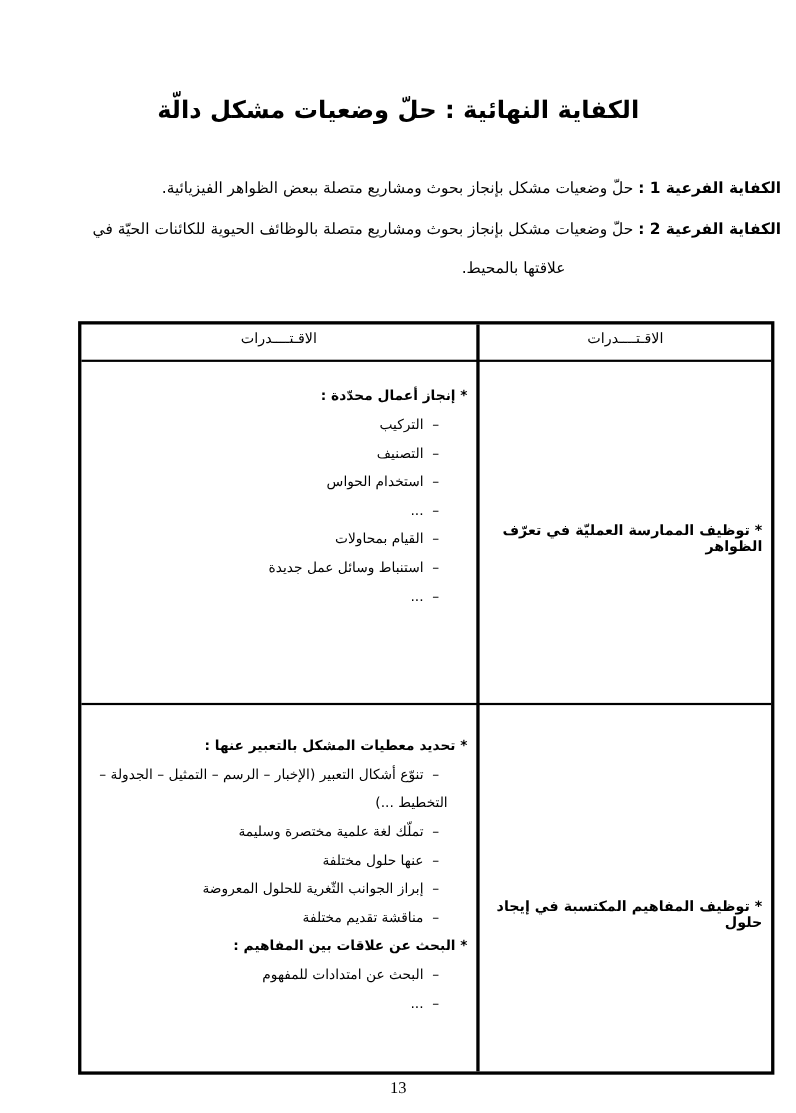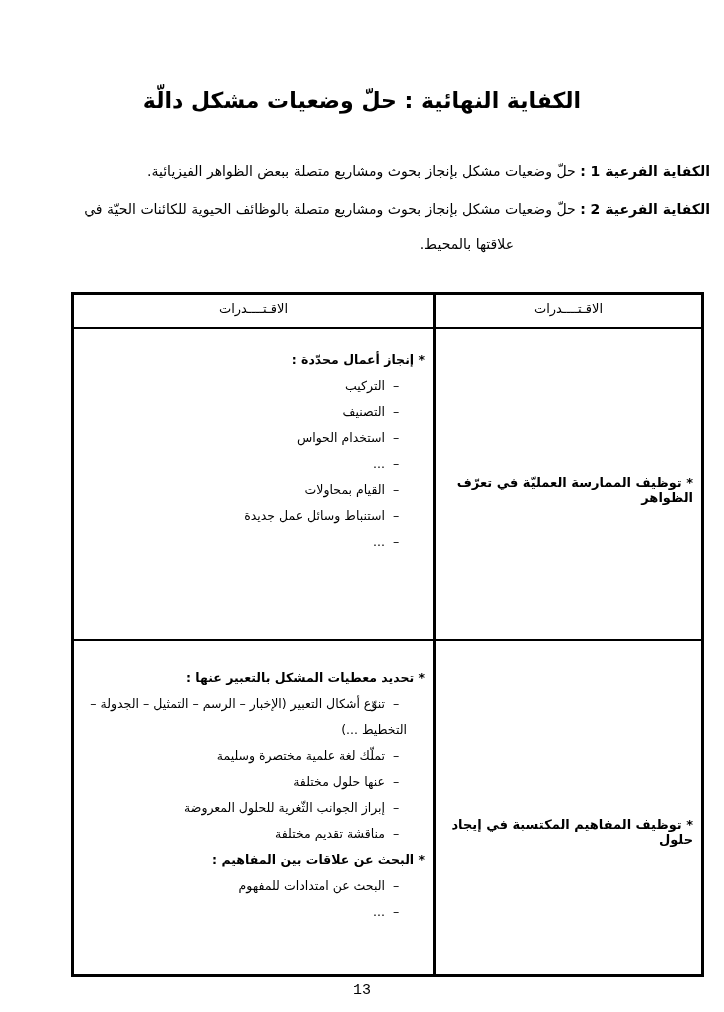--- a/index.html
+++ b/index.html
@@ -19,21 +19,21 @@
   .hline { position:absolute; left:0; right:0; height:2px; background:#000; }
   .hdr { position:absolute; top:6px; font-size:13px; text-align:center; letter-spacing:1px; }
   .hdr-right { left:362px; right:0; }
   .hdr-left { left:0; width:359px; }
   .cap { position:absolute; font-size:13px; font-weight:bold; text-align:right; right:8px; width:260px; }
   .ind { position:absolute; right:276px; width:355px; font-size:12.5px; line-height:26px; text-align:right; }
   .ind .head { font-weight:bold; }
   .ind .item { padding-right:18px; }
   .ind .item .dash { display:inline-block; width:22px; text-align:center; }
   .pagenum { position:absolute; top:982px; left:0; width:724px; text-align:center;
-             font-family:Liberation Mono, monospace; font-size:15px; }
+             font-family:Liberation Serif, serif; font-size:15px; }
 </style>
 </head>
 <body>
 
 <div class="title rtl">الكفاية النهائية : حلّ وضعيات مشكل دالّة</div>
 
 <div class="sub sub1 rtl">
   <b>الكفاية الفرعية 1 :</b>
   <span>حلّ وضعيات مشكل بإنجاز بحوث ومشاريع متصلة ببعض الظواهر الفيزيائية.</span>
 </div>

